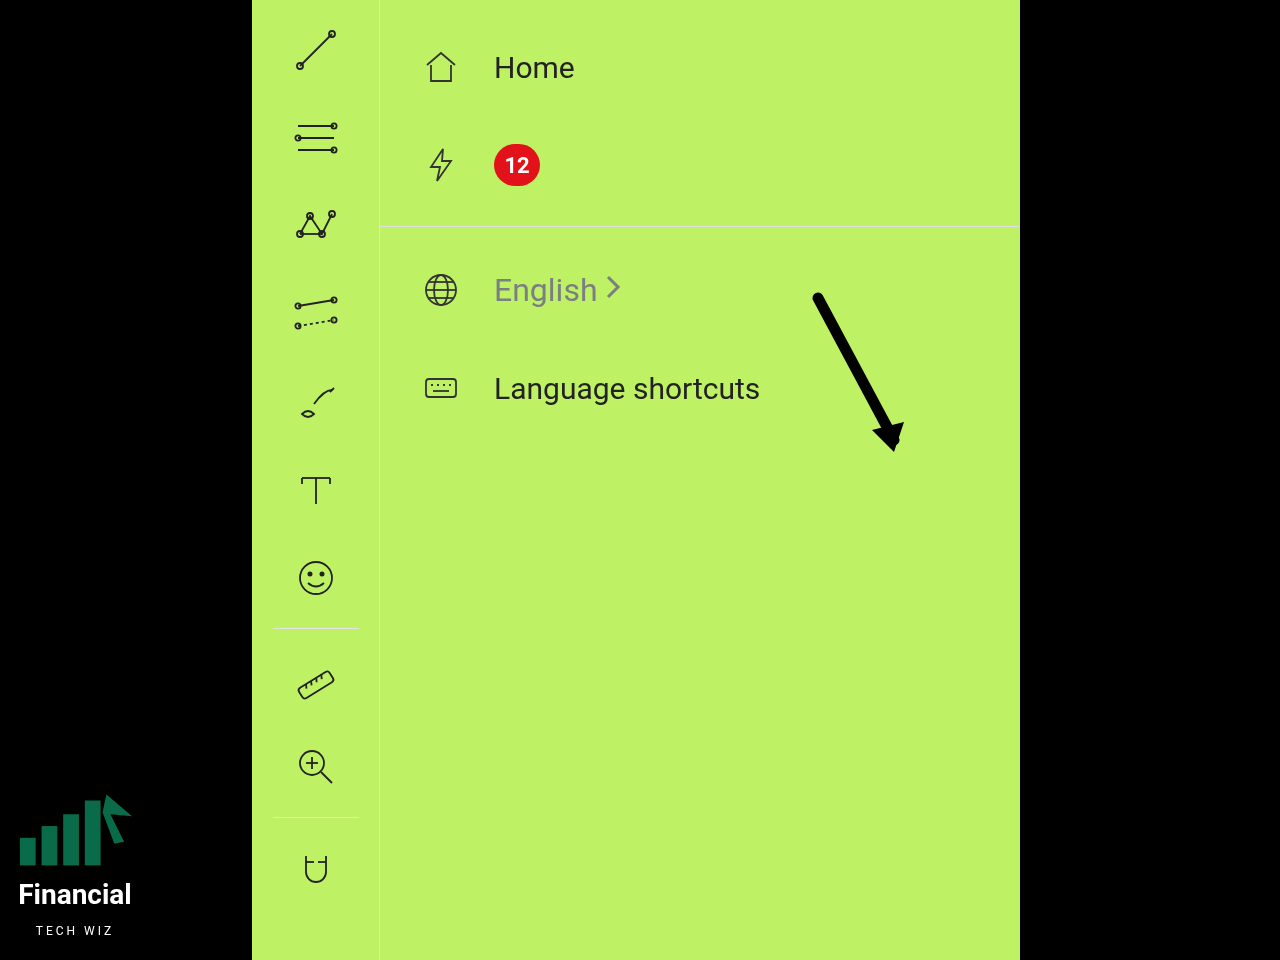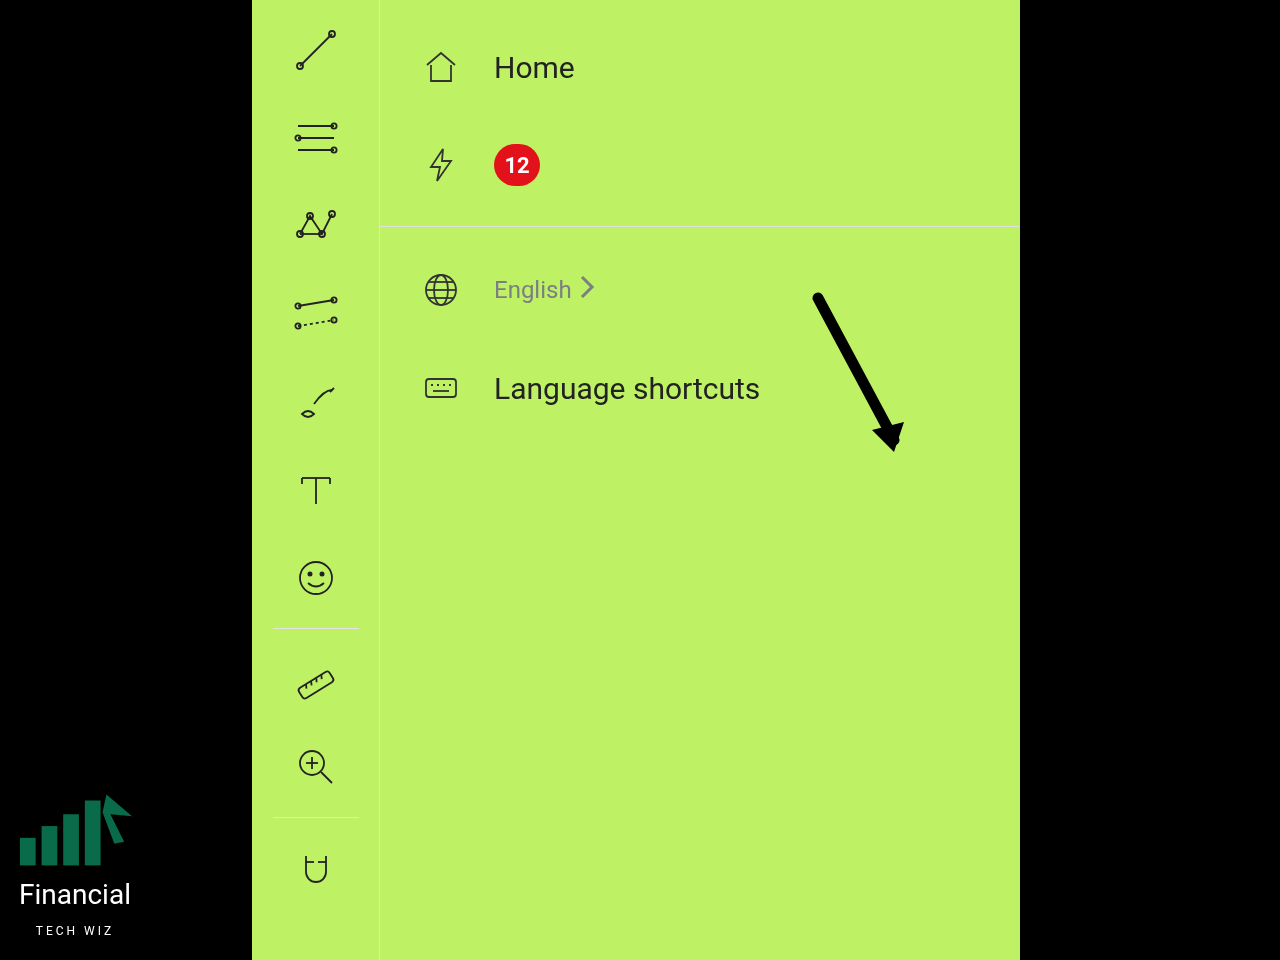--- a/index.html
+++ b/index.html
@@ -100,21 +100,21 @@
     top: 5px;
     width: 40px;
     height: 40px;
     border-radius: 50%;
     background: #fff;
   }
   .toggle.off .knob { left: 5px; }
   .toggle.on  .knob { right: 5px; }
   .lang-val {
     color: #7b7e83;
-    font-size: 24px;
+    font-size: 32px;
     margin-right: 6px;
   }
   .chevron { color:#7b7e83; }
 
   .arrow-overlay {
     position: absolute;
     left: 800px;
     top: 290px;
     pointer-events: none;
   }
@@ -125,21 +125,21 @@
     bottom: 22px;
     color: #fff;
     text-align: center;
   }
   .logo .bars {
     width: 118px;
     height: 76px;
     margin: 0 auto 6px auto;
   }
   .logo .brand {
-    font-weight: 400;
+    font-weight: 700;
     font-size: 28px;
     color: #fff;
   }
   .logo .sub {
     font-size: 12px;
     letter-spacing: 3px;
     color: #fff;
     margin-top: 13px;
   }
 </style>

